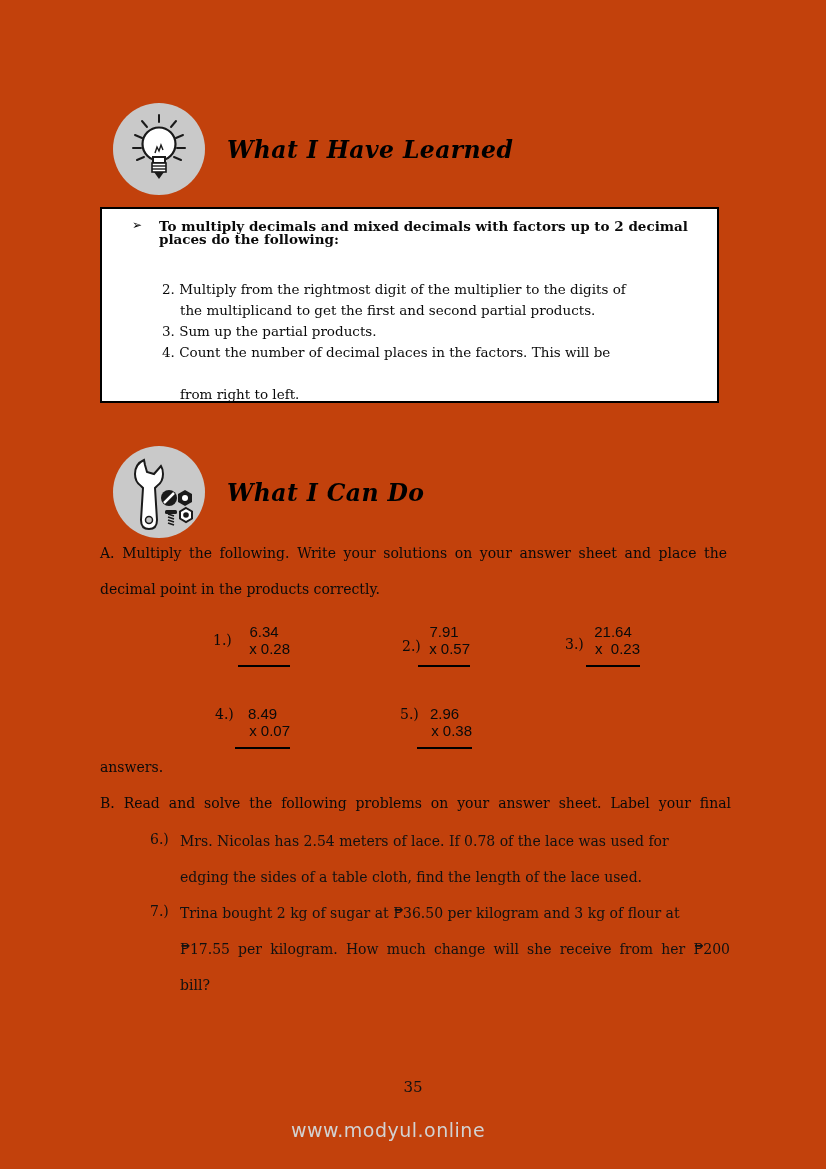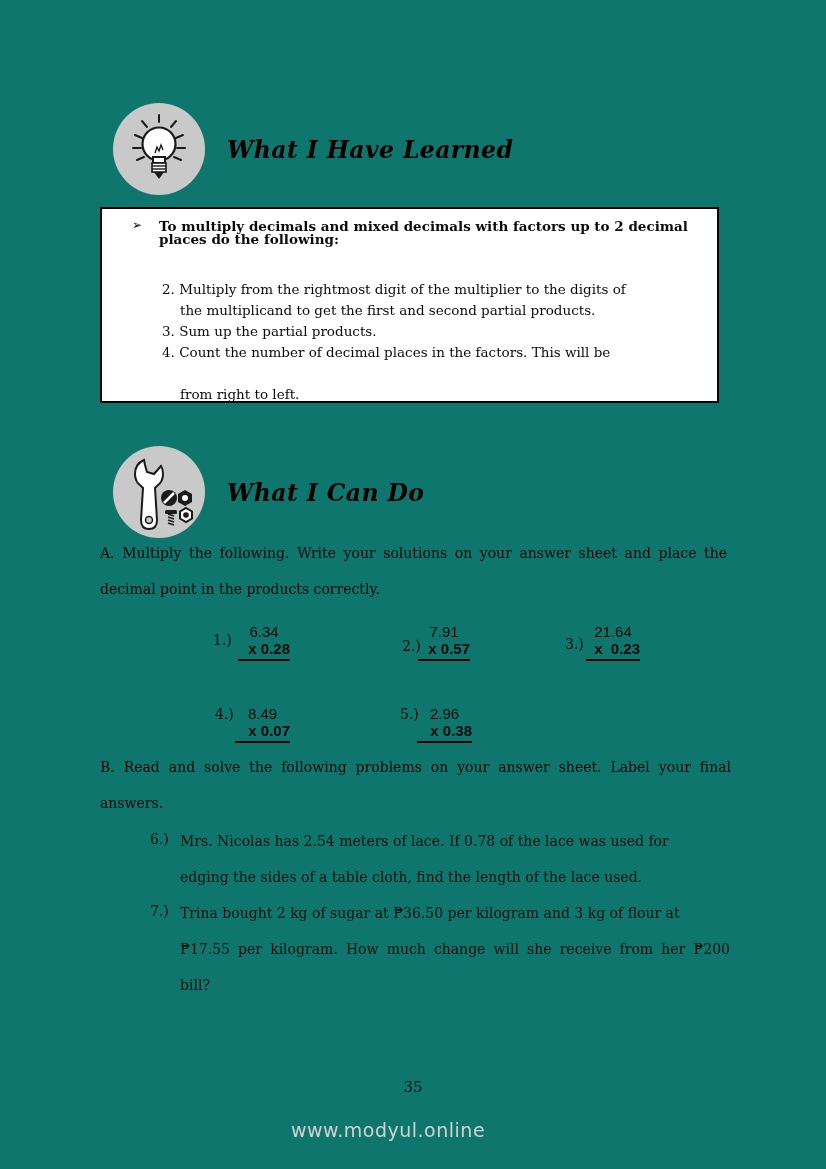--- a/index.html
+++ b/index.html
@@ -1,34 +1,34 @@
 <!DOCTYPE html>
 <html><head>
 <meta charset="utf-8">
 <style>
   html,body{margin:0;padding:0;background:#ffffff;}
-  .page{position:relative;width:826px;height:1169px;background:#0f766e;overflow:hidden;
+  .page{position:relative;width:826px;height:1169px;background:#c2410c;overflow:hidden;
         font-family:"DejaVu Serif","Liberation Serif",serif;color:#111;}
   .icon-circle{position:absolute;width:92px;height:92px;border-radius:50%;background:#c9c9c9;}
   .heading{position:absolute;font-family:"DejaVu Serif","Liberation Serif",serif;
            font-weight:bold;font-style:italic;font-size:23.5px;letter-spacing:0.4px;color:#000;}
   .rule-box{position:absolute;left:100px;top:207px;width:615px;height:192px;
             border:2px solid #000;background:#fff;}
   .bx-bullet{position:absolute;left:30px;top:9px;font-family:"DejaVu Sans","Liberation Sans",sans-serif;
              font-size:12px;color:#000;}
   .bx-line{position:absolute;white-space:nowrap;font-size:13.5px;line-height:21px;color:#0a0a0a;}
   .bx-b{font-weight:bold;}
   .body-par{position:absolute;font-size:14px;color:#0a0a0a;}
   .pline{height:36px;line-height:20px;white-space:nowrap;}
   .just{text-align:justify;text-align-last:justify;white-space:normal;}
   .mult{position:absolute;font-family:"Liberation Sans","DejaVu Sans",sans-serif;font-size:15px;color:#0a0a0a;}
   .mlabel{position:absolute;font-family:"DejaVu Serif","Liberation Serif",serif;font-size:14px;white-space:nowrap;}
   .mcol{position:absolute;top:0;}
   .mtop{text-align:center;line-height:17px;white-space:pre;}
-  .mbot{text-align:right;line-height:17px;white-space:pre;border-bottom:2px solid #000;padding-bottom:2px;font-weight:bold;}
+  .mbot{text-align:right;line-height:17px;white-space:pre;border-bottom:2px solid #000;padding-bottom:8px;}
   .wp-label{position:absolute;font-size:14px;white-space:nowrap;}
   .wp-text{position:absolute;font-size:14px;}
   .wp-line{height:36px;line-height:20px;white-space:nowrap;}
   .pagenum{position:absolute;left:0;width:826px;text-align:center;top:1078px;font-size:15px;color:#111;}
   .watermark{position:absolute;left:0;width:776px;text-align:center;top:1119px;
              font-family:"DejaVu Sans","Liberation Sans",sans-serif;font-size:19px;
              letter-spacing:0.5px;color:#d2d2d2;}
   svg{display:block;}
 </style>
 </head>
@@ -130,22 +130,22 @@
   </div>
   <div class="mult" style="left:400px;top:705px;">
     <span class="mlabel" style="left:0;top:1px;">5.)</span>
     <div class="mcol" style="left:17px;width:55px;">
       <div class="mtop">2.96</div>
       <div class="mbot">x 0.38</div>
     </div>
   </div>
 
   <div class="body-par" style="left:100px;top:757px;width:631px;">
+    <div class="pline">answers.</div>
     <div class="pline just">B. Read and solve the following problems on your answer sheet. Label your final</div>
-    <div class="pline">answers.</div>
   </div>
 
   <div class="wp-label" style="left:150px;top:831px;">6.)</div>
   <div class="wp-text" style="left:180px;top:831px;width:550px;">
     <div class="wp-line">Mrs. Nicolas has 2.54 meters of lace. If 0.78 of the lace was used for</div>
     <div class="wp-line">edging the sides of a table cloth, find the length of the lace used.</div>
   </div>
 
   <div class="wp-label" style="left:150px;top:903px;">7.)</div>
   <div class="wp-text" style="left:180px;top:903px;width:550px;">

